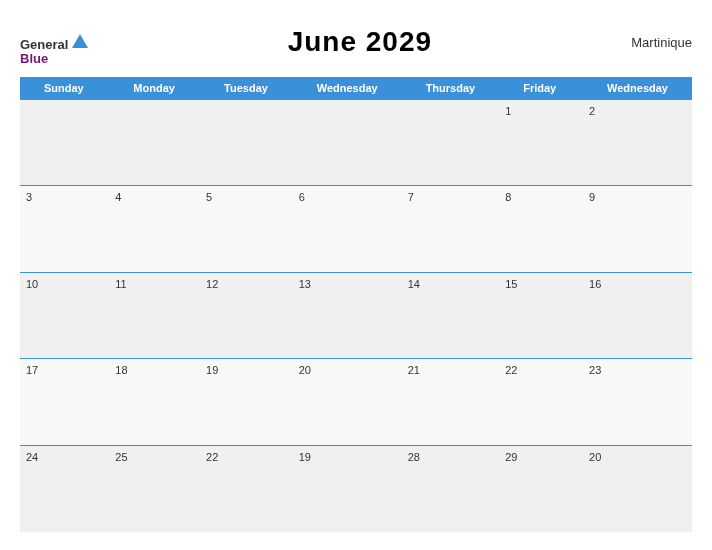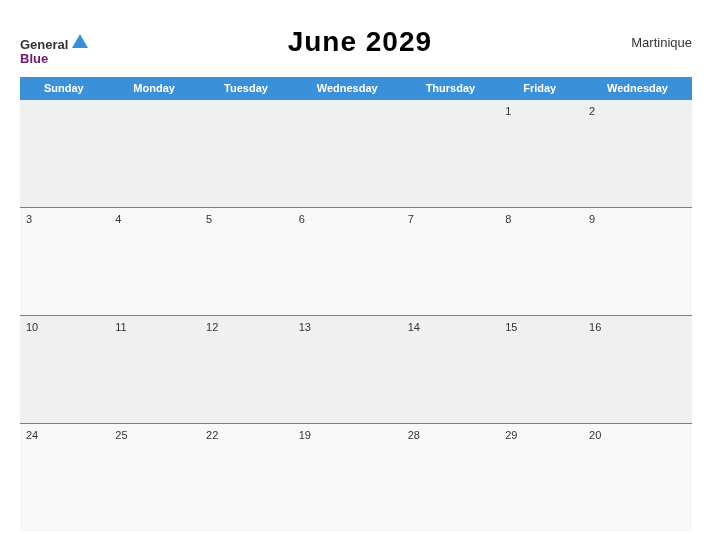--- a/index.html
+++ b/index.html
@@ -160,20 +160,29 @@
       <tr>
         <td><span class="day-num">10</span></td>
         <td><span class="day-num">11</span></td>
         <td><span class="day-num">12</span></td>
         <td><span class="day-num">13</span></td>
         <td><span class="day-num">14</span></td>
         <td><span class="day-num">15</span></td>
         <td><span class="day-num">16</span></td>
       </tr>
       <tr>
+        <td><span class="day-num">17</span></td>
+        <td><span class="day-num">18</span></td>
+        <td><span class="day-num">19</span></td>
+        <td><span class="day-num">20</span></td>
+        <td><span class="day-num">21</span></td>
+        <td><span class="day-num">22</span></td>
+        <td><span class="day-num">23</span></td>
+      </tr>
+      <tr>
         <td><span class="day-num">24</span></td>
         <td><span class="day-num">25</span></td>
         <td><span class="day-num">22</span></td>
         <td><span class="day-num">19</span></td>
         <td><span class="day-num">28</span></td>
         <td><span class="day-num">29</span></td>
         <td><span class="day-num">20</span></td>
       </tr>
     </tbody>
 </table>

